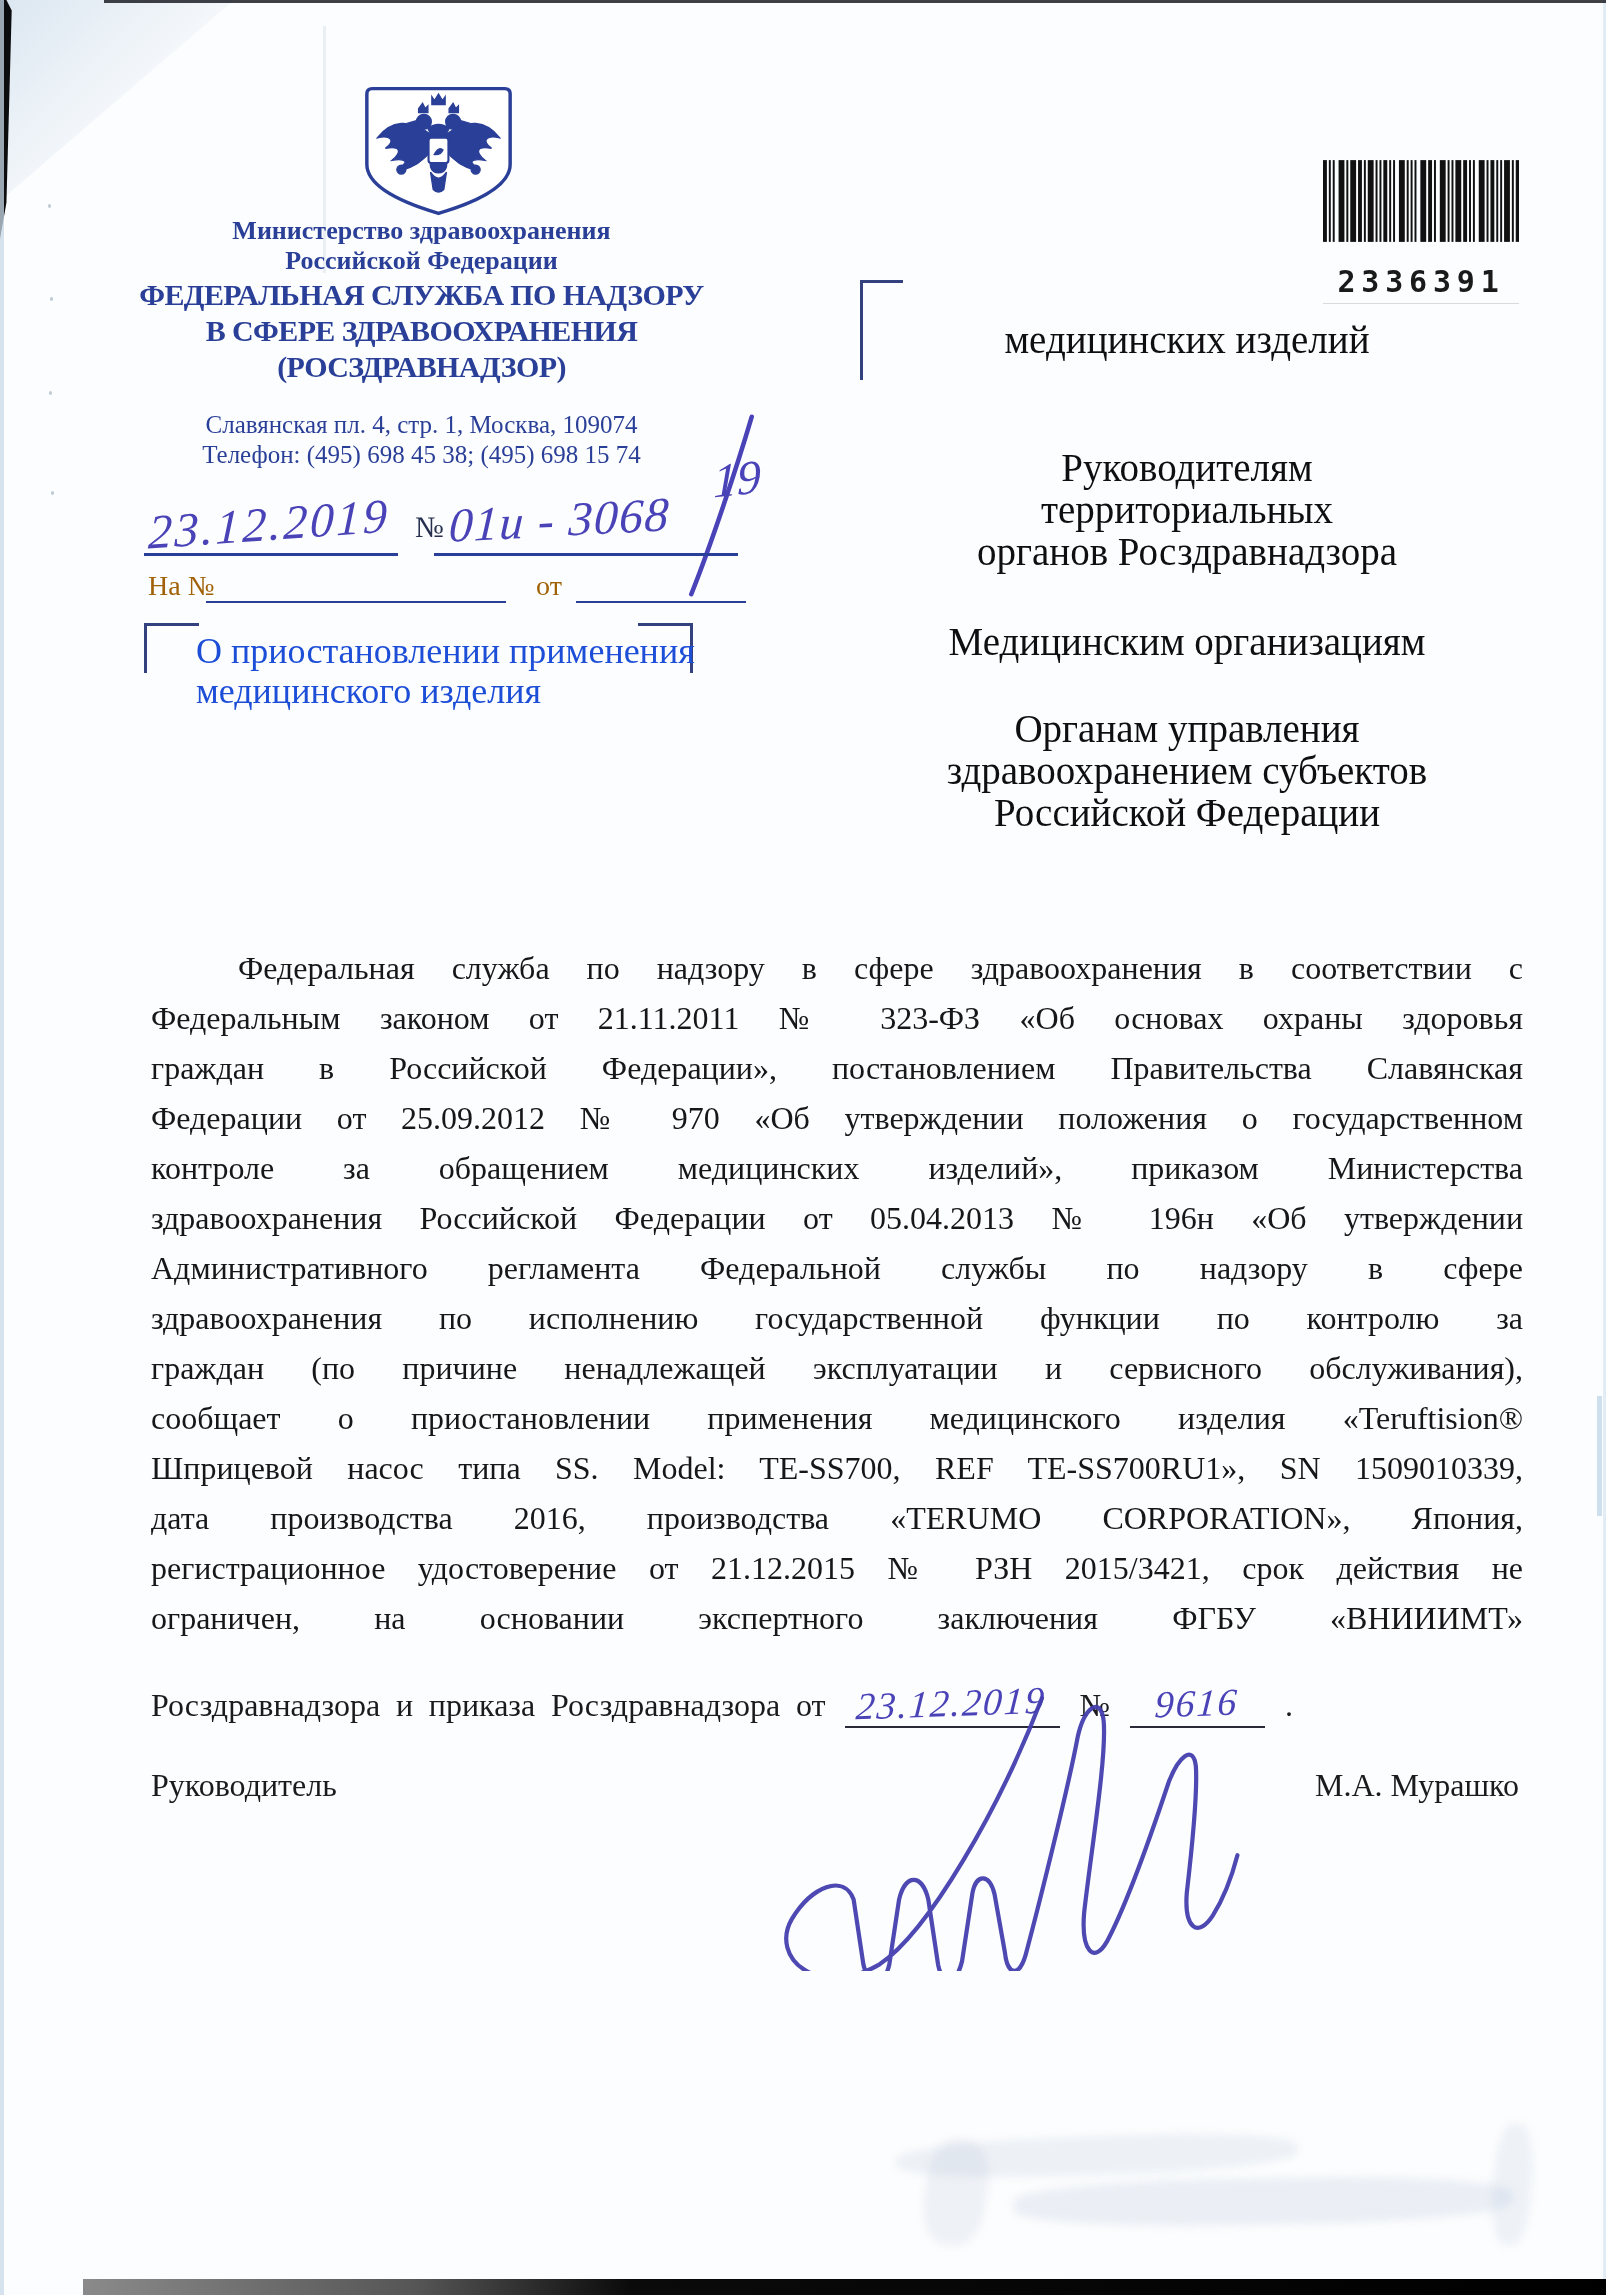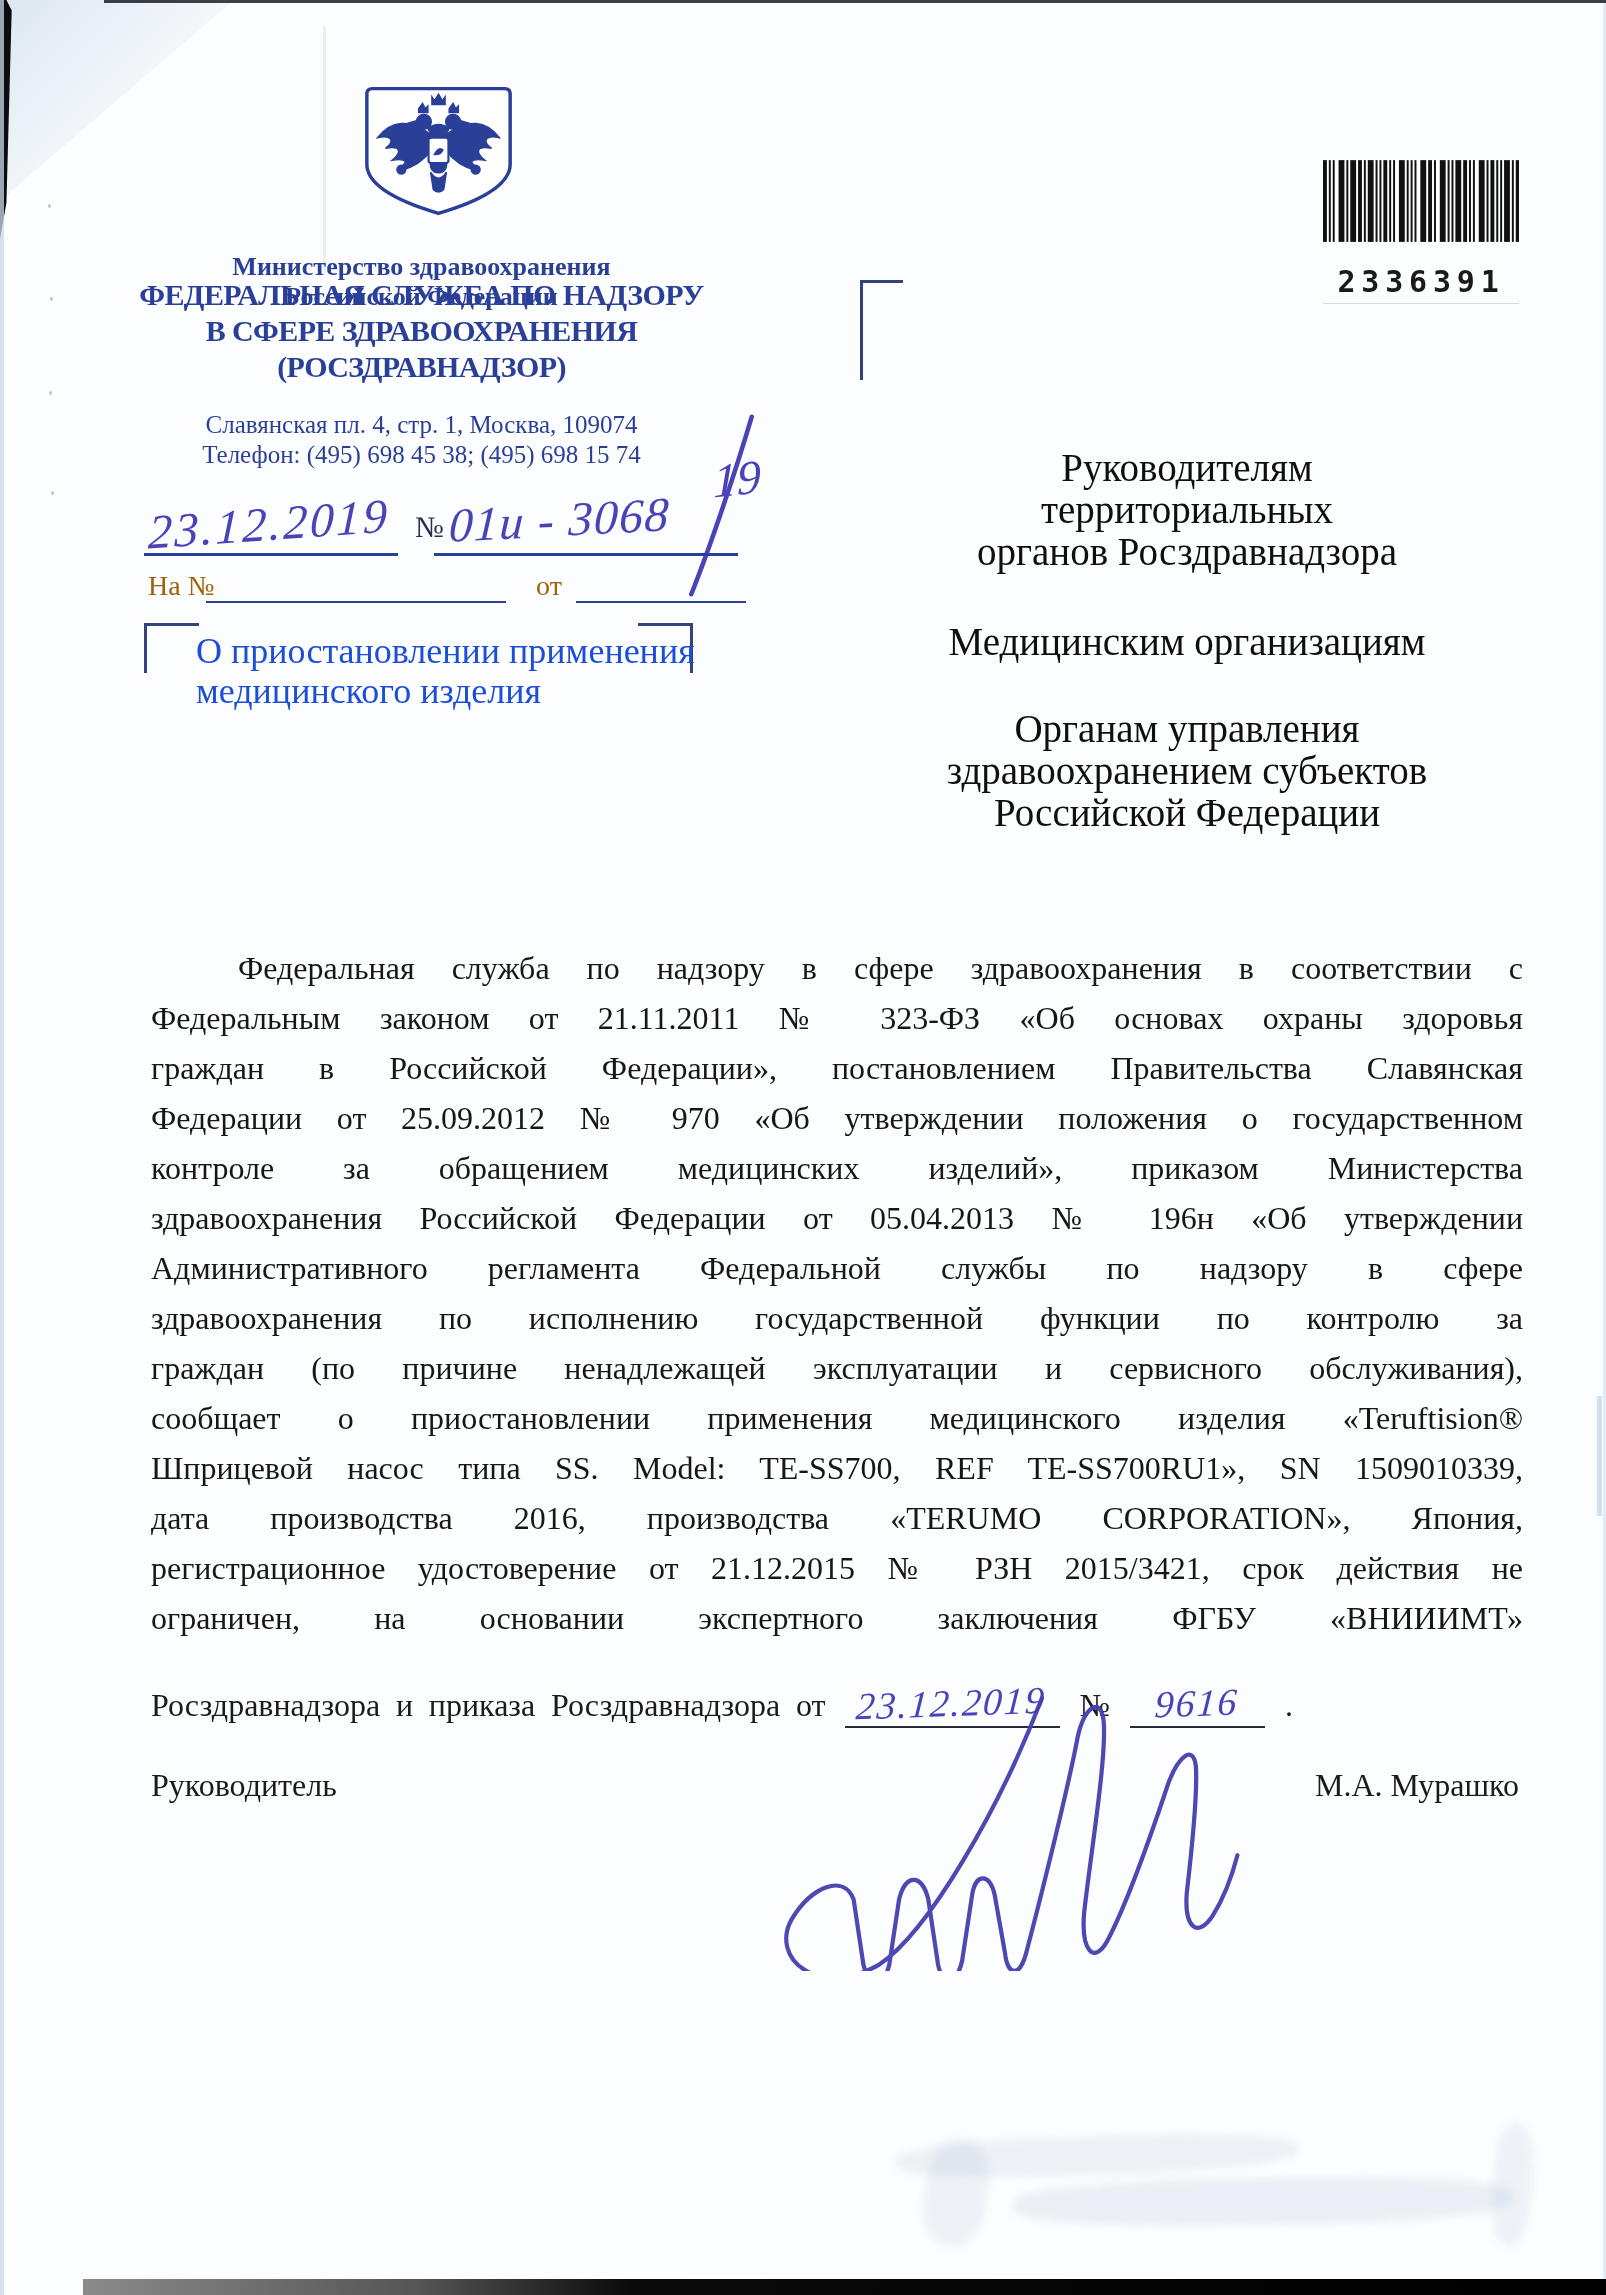--- a/index.html
+++ b/index.html
@@ -20,21 +20,21 @@
   .speck{position:absolute;width:3.2px;height:3.9px;border-radius:50%;background:#8fa3b5;opacity:.55;}
   .blue-streak{position:absolute;right:3.9px;top:1396px;width:5.2px;height:120px;background:#b6cfe4;opacity:.65;}
   .bleed{position:absolute;border-radius:40%;filter:blur(4.5px);}
   .bleed1{left:896px;top:2136px;width:402px;height:39px;background:rgba(130,155,190,.12);transform:rotate(-2deg);}
   .bleed2{left:1013px;top:2178px;width:500px;height:47px;background:rgba(120,150,185,.13);transform:rotate(-1deg);}
   .bleed3{left:925px;top:2139px;width:62px;height:107px;background:rgba(130,150,180,.11);transform:rotate(8deg);}
   .bleed4{left:1493px;top:2123px;width:39px;height:123px;background:rgba(120,150,190,.10);transform:rotate(4deg);}
   
   .crest{position:absolute;left:358px;top:82px;width:161px;height:138px;}
   .hdr{position:absolute;left:136px;width:571px;text-align:center;color:#2a3f97;font-weight:bold;}
-  .hdr-min{top:216px;font-size:26px;line-height:30px;margin-top:36px;}
+  .hdr-min{top:216px;font-size:26px;line-height:30px;}
   .hdr-svc{top:277px;font-size:30px;line-height:36px;letter-spacing:-0.6px;}
   .hdr-addr{top:410px;font-size:25px;line-height:30px;font-weight:bold;color:#2a3f97;}
   
   .hw{font-style:italic;color:#4a43b8;}
   .hw-date{position:absolute;left:148px;top:496px;font-size:48px;transform:rotate(-4deg) skewX(-6deg);letter-spacing:2.6px;white-space:nowrap;}
   .no-label{position:absolute;left:415px;top:510px;font-size:30px;color:#27314f;}
   .hw-num1{position:absolute;left:449px;top:492px;font-size:48px;transform:rotate(-3deg) skewX(-6deg);letter-spacing:1.3px;white-space:nowrap;}
   .hw-num2{position:absolute;left:713px;top:451px;font-size:48px;transform:rotate(-6deg) skewX(-6deg);}
   .uline{position:absolute;height:2.6px;background:#2a3f97;}
   .ul-date{left:144px;top:553px;width:254px;}
@@ -187,20 +187,21 @@
         <rect x="279" y="0" width="9" height="126" fill="#111"></rect>
         <rect x="291" y="0" width="3" height="126" fill="#111"></rect>
         <rect x="297" y="0" width="5" height="126" fill="#111"></rect>
       </svg>
     <div class="barcode-num">2336391</div>
     <div class="barcode-rule"></div>
   </div>
 
   <div class="bracket br-recip"></div>
   <div class="recip rg1">
+      <div class="recip-line">медицинских изделий</div>
     </div>
   <div class="recip rg2">
       <div class="recip-line">Руководителям</div>
       <div class="recip-line">территориальных</div>
       <div class="recip-line">органов Росздравнадзора</div>
     </div>
   <div class="recip rg3">
       <div class="recip-line">Медицинским организациям</div>
     </div>
   <div class="recip rg4">

